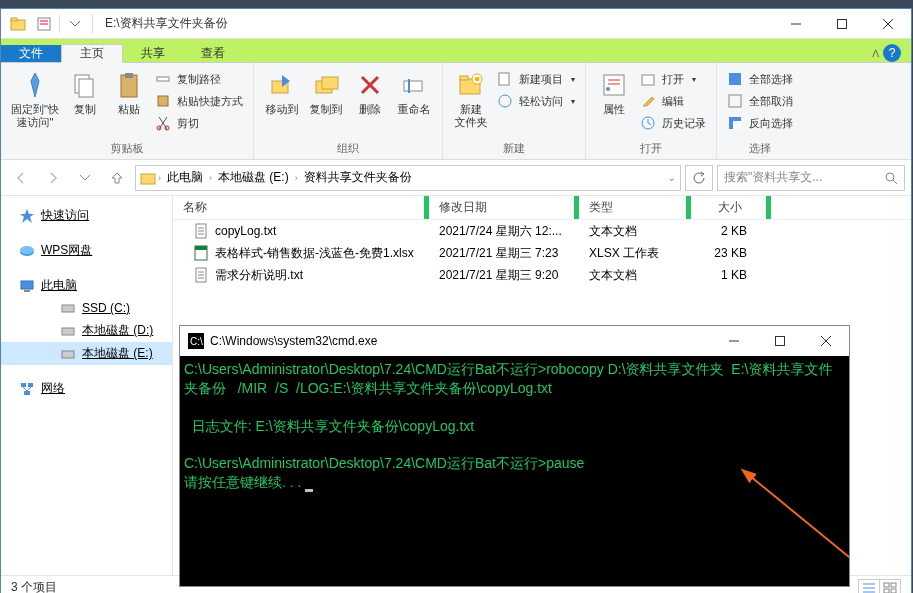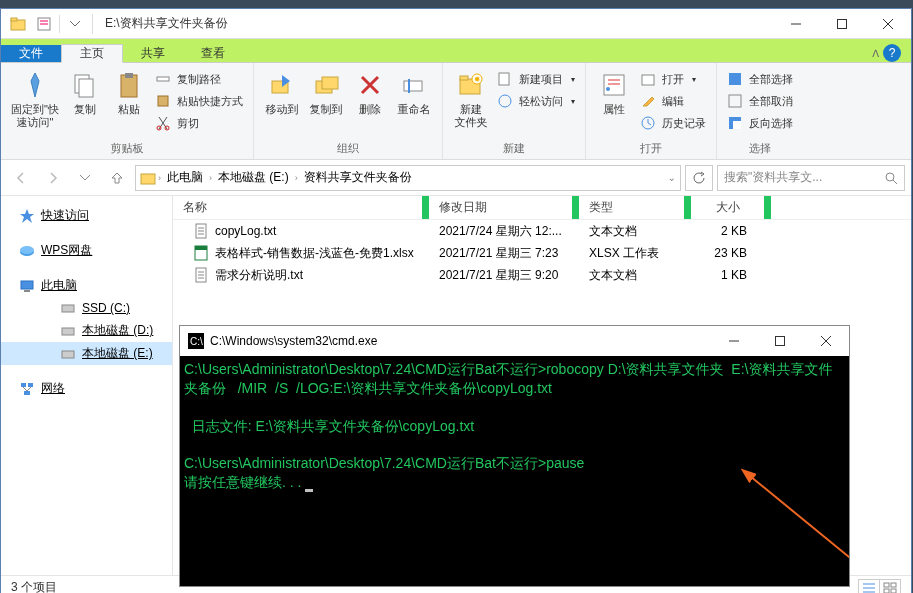--- a/index.html
+++ b/index.html
@@ -48,21 +48,21 @@
 .content { flex: 1; display: flex; overflow: hidden; }
 .sidebar { width: 172px; border-right: 1px solid #e5e5e5; overflow-y: auto; padding-top: 8px; }
 .tree-item { display: flex; align-items: center; gap: 6px; font-size: 12px; padding: 3px 8px 3px 18px; cursor: pointer; text-decoration: underline; }
 .tree-item.indent { padding-left: 59px; }
 .tree-item.selected { background: #cde8ff; }
 .tree-item .ti { width: 16px; height: 16px; display: flex; align-items: center; justify-content: center; }
 .tree-spacer { height: 12px; }
 
 .files { flex: 1; display: flex; flex-direction: column; position: relative; }
 .fheader { display: flex; font-size: 12px; color: #444; border-bottom: 1px solid #eee; height: 24px; align-items: center; }
-.fheader .col { padding-left: 10px; border-right: 7px solid #22c55e; height: 100%; display: flex; align-items: center; cursor: pointer; }
+.fheader .col { padding-left: 10px; border-right: 5px solid #22c55e; height: 100%; display: flex; align-items: center; cursor: pointer; }
 .col-name { width: 256px; }
 .col-date { width: 150px; }
 .col-type { width: 112px; }
 .col-size { width: 80px; text-align: right; justify-content: flex-end; padding-right: 24px; }
 .frow { display: flex; font-size: 12px; height: 22px; align-items: center; cursor: pointer; }
 .frow .col { padding-left: 10px; overflow: hidden; white-space: nowrap; }
 .frow .col-name { display: flex; align-items: center; gap: 6px; padding-left: 20px; }
 .frow .fi { width: 16px; height: 16px; flex-shrink: 0; }
 
 .statusbar { height: 24px; border-top: 1px solid #e5e5e5; display: flex; align-items: center; font-size: 12px; padding: 0 10px; color: #333; }

